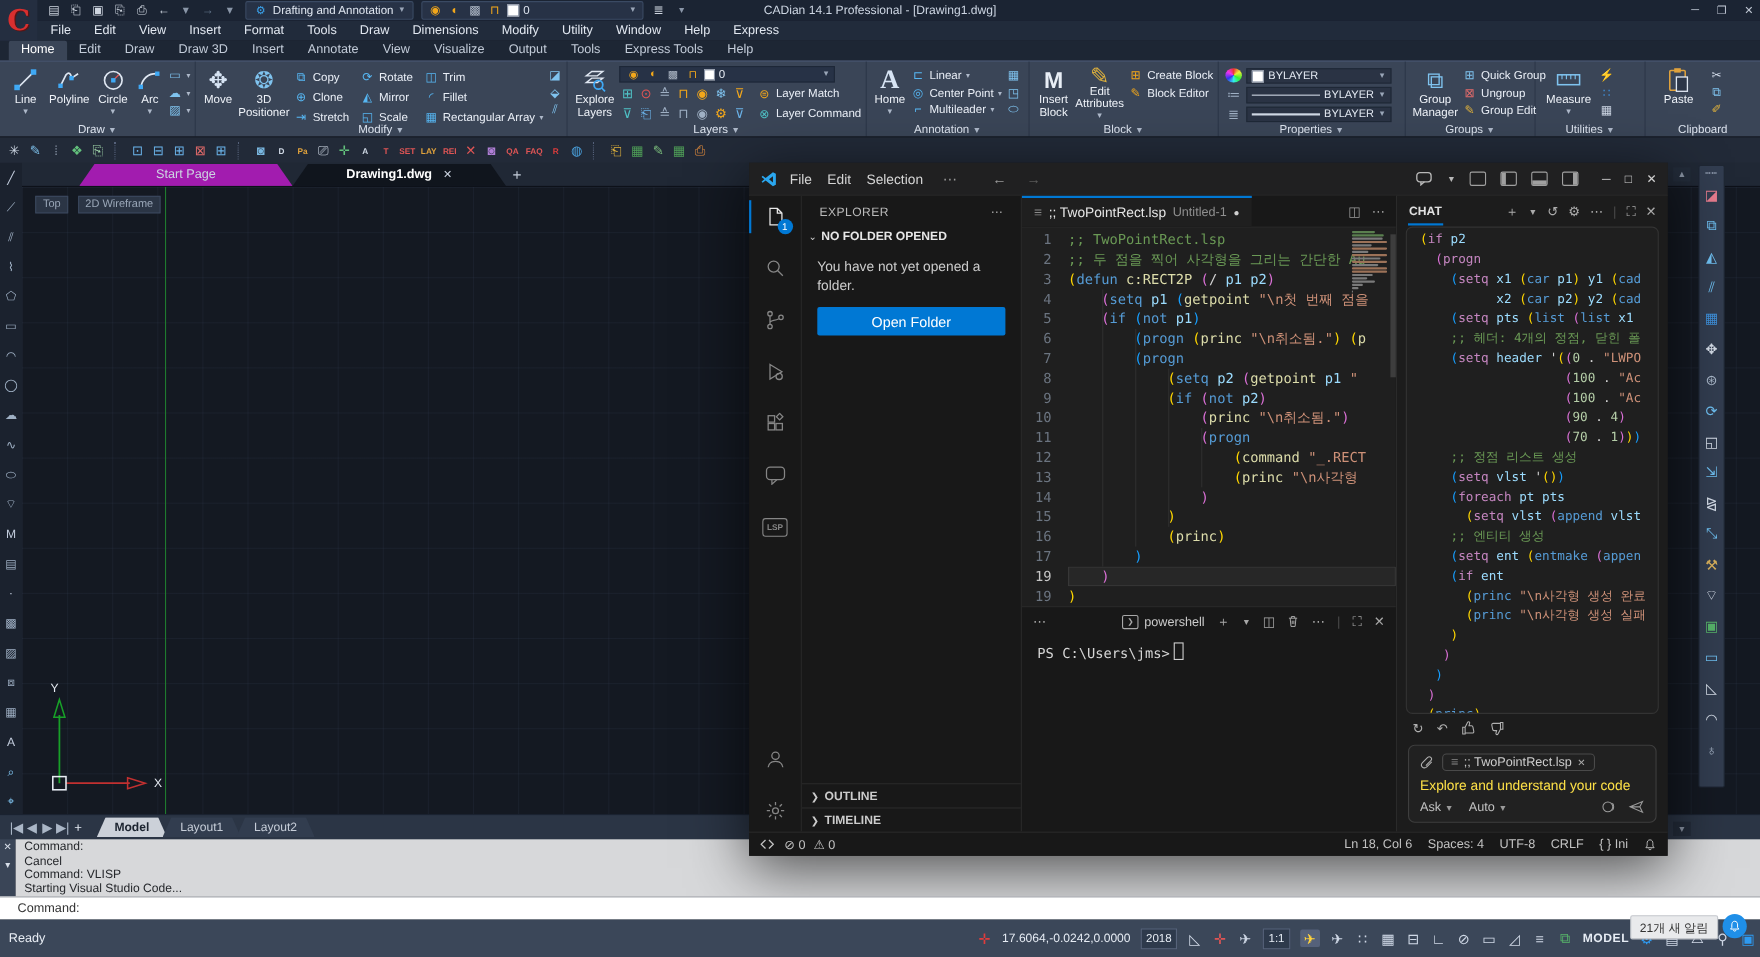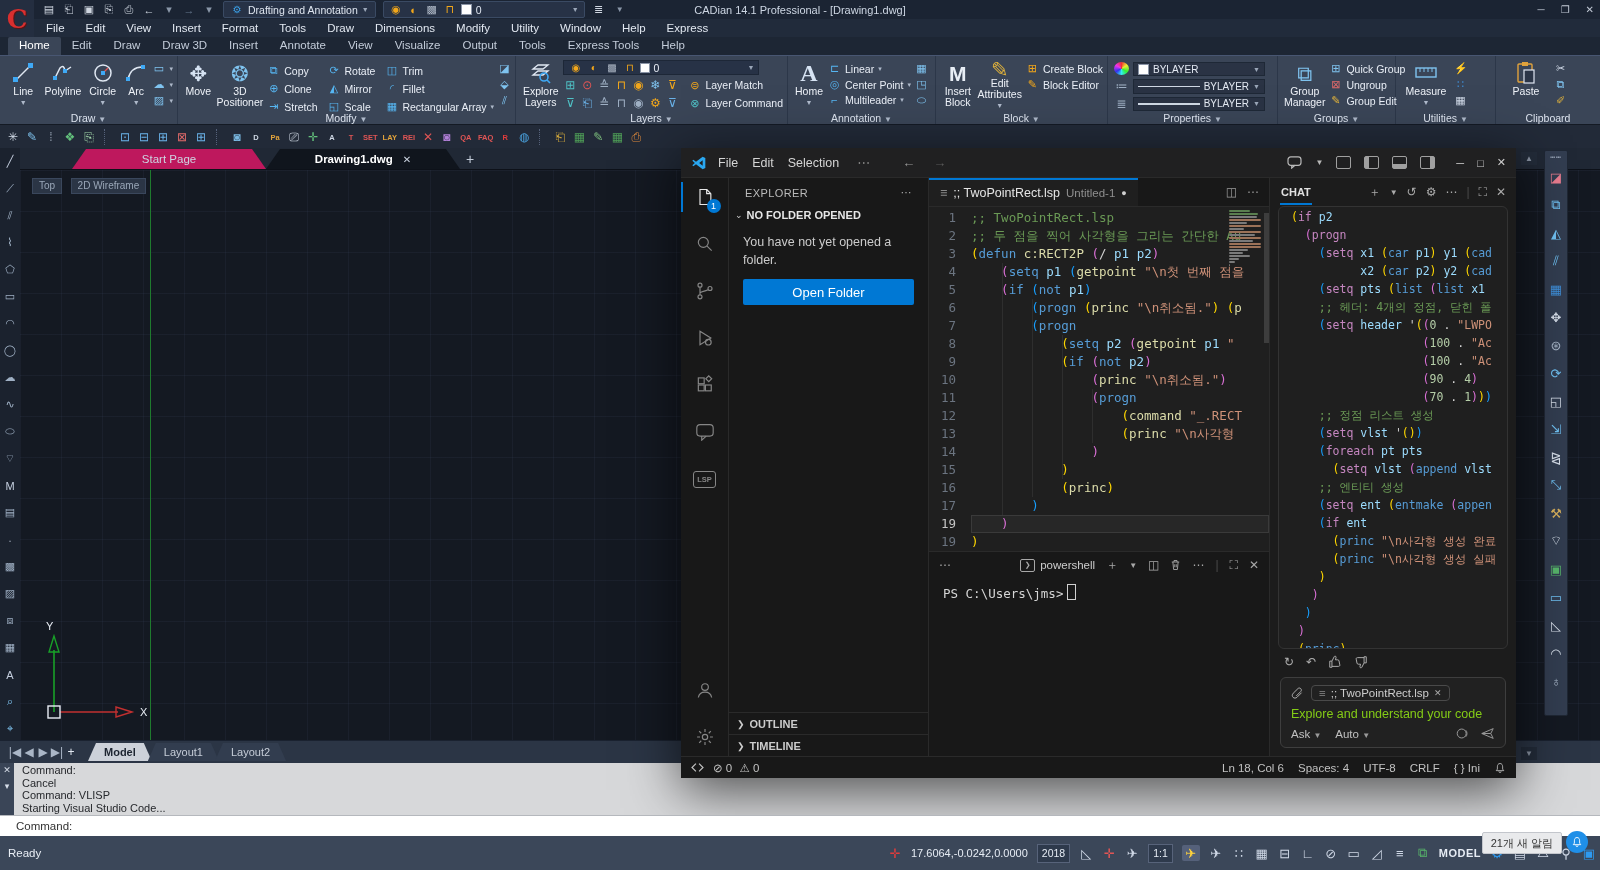--- a/index.html
+++ b/index.html
@@ -51,21 +51,21 @@
   .colorwheel{width:15px;height:15px;border-radius:50%;background:conic-gradient(#e33,#ee3,#3e3,#3ee,#33e,#e3e,#e33);}
   
   #cad-toolbar2{left:0;top:124px;width:1600px;height:24px;background:#222a38;border-top:1px solid #141a24;
     display:flex;align-items:center;gap:5px;padding-left:6px;}
   .tico{display:inline-flex;align-items:center;justify-content:center;min-width:14px;height:16px;font-size:12px;color:#aab6c6;}
   .tsep{width:5px;height:16px;border-left:1px dotted #55617a;margin:0 3px;}
   .ttext{font-size:7.5px;font-weight:bold;letter-spacing:0;}
   
   #cad-tabstrip{left:20px;top:148px;width:1580px;height:22px;background:#202835;border-bottom:1px solid #0d1119;display:flex;align-items:flex-end;padding-left:52px;box-sizing:border-box;}
   #cad-tabstrip .tab{height:20px;min-width:150px;display:inline-flex;align-items:center;justify-content:center;gap:10px;
-    background:#be185d;color:#cdd5e2;font-size:11.5px;clip-path:polygon(14px 0,calc(100% - 14px) 0,100% 100%,0 100%);padding:0 22px;}
+    background:#a21caf;color:#cdd5e2;font-size:11.5px;clip-path:polygon(14px 0,calc(100% - 14px) 0,100% 100%,0 100%);padding:0 22px;}
   #cad-tabstrip .tab.active{background:#10151d;color:#fff;font-weight:bold;}
   #cad-tabstrip .tabx{font-size:10px;color:#cdd5e2;font-weight:normal;}
   #doc-new{color:#c3ccd9;font-size:14px;margin-left:6px;padding-bottom:2px;}
   
   #cad-canvas{left:20px;top:170px;width:1580px;height:570px;background:#141922;
     background-image:linear-gradient(rgba(110,130,170,0.07) 1px,transparent 1px),linear-gradient(90deg,rgba(110,130,170,0.07) 1px,transparent 1px);
     background-size:41px 41px;}
   .vpchip{display:inline-flex;align-items:center;height:14px;padding:0 6px;background:#2b3545;color:#9aa7b8;
     font-size:10px;margin-right:4px;border:1px solid #3a475c;}
   #greenline{left:130px;top:0;width:1px;height:570px;background:#1f7a2e;}
@@ -166,41 +166,41 @@
   .tok-c{color:#6A9955;}.tok-k{color:#569CD6;}.tok-kp{color:#C586C0;}.tok-f{color:#DCDCAA;}.tok-fb{color:#569CD6;}
   .tok-v{color:#9CDCFE;}.tok-s{color:#CE9178;}.tok-n{color:#B5CEA8;}.tok-w{color:#d4d4d4;}
   .tok-p1{color:#ffd700;}.tok-p2{color:#da70d6;}.tok-p3{color:#179fff;}
   #v-minimap{position:absolute;right:8px;top:3px;width:32px;display:flex;flex-direction:column;gap:1px;}
   #v-minimap div{height:2px;border-radius:1px;}
   #v-scrollthumb{position:absolute;right:0;top:6px;width:5px;height:130px;background:#3d3d3d;}
   
   #v-panel{height:204px;border-top:1px solid #2a2a2a;background:#181818;display:flex;flex-direction:column;}
   #v-panelhd{height:26px;display:flex;align-items:center;padding:0 10px;gap:10px;color:#a8a8a8;}
   #v-panelhd .right{margin-left:auto;display:flex;align-items:center;gap:11px;}
-  .pschip{display:flex;align-items:center;gap:5px;color:#cccccc;font-size:11.5px;padding-left:16px;}
+  .pschip{display:flex;align-items:flex-end;gap:5px;color:#cccccc;font-size:11.5px;padding-left:16px;}
   .psico{width:13px;height:11px;border:1px solid #a8a8a8;border-radius:2px;font-size:7px;display:flex;align-items:center;
     justify-content:center;color:#a8a8a8;}
   #v-term{padding:6px 0 0 14px;font-family:"DejaVu Sans Mono",monospace;font-size:12.5px;color:#d6d6d6;}
   .cursor{display:inline-block;width:7px;height:14px;border:1px solid #cfcfcf;vertical-align:-2px;margin-left:4px;}
   
   #v-chat{flex:1;background:#1c1c1c;border-left:1px solid #2a2a2a;display:flex;flex-direction:column;overflow:hidden;}
   #c-head{height:28px;display:flex;align-items:center;padding:0 10px;gap:9px;flex:none;}
   #c-title{font-size:11px;font-weight:bold;color:#e0e0e0;border-bottom:2px solid #0078d4;padding:6px 1px 5px 1px;}
   #c-head .right{margin-left:auto;display:flex;align-items:center;gap:9px;color:#ababab;font-size:12px;}
   #c-body{flex:1;overflow:hidden;white-space:pre;padding:2px 0 0 12px;
     font-family:"DejaVu Sans Mono",monospace;font-size:11.5px;line-height:16.3px;
     border:1px solid #333333;border-radius:6px;margin:0 8px;background:#1f1f1f;box-sizing:border-box;}
   #c-acts{height:26px;display:flex;align-items:center;gap:12px;padding-left:14px;flex:none;color:#b0b0b0;}
   #c-input{flex:none;margin:2px 10px 8px 10px;border:1px solid #3e3e3e;border-radius:6px;background:#212121;
     padding:7px 10px;display:flex;flex-direction:column;gap:6px;}
   #c-chiprow{display:flex;align-items:center;gap:7px;}
   .chip{display:flex;align-items:center;gap:5px;border:1px solid #4a4a4a;border-radius:4px;padding:1px 7px;
     font-size:11.5px;color:#cccccc;}
   .chip .cx{font-size:9px;color:#aaaaaa;}
-  #c-placeholder{color:#84cc16;font-size:12.5px;}
+  #c-placeholder{color:#fde047;font-size:12.5px;}
   #c-ctrls{display:flex;align-items:center;gap:14px;font-size:11.5px;color:#c0c0c0;}
   #c-ctrls .right{margin-left:auto;display:flex;align-items:center;gap:10px;}
   
   #v-status{position:absolute;left:0;bottom:0;width:100%;height:22px;background:#181818;border-top:1px solid #2a2a2a;
     display:flex;align-items:center;padding:0 10px;box-sizing:border-box;font-size:11.5px;color:#c2c2c2;gap:9px;}
   #v-status .right{margin-left:auto;display:flex;align-items:center;gap:14px;}
   
   #ucs{left:40px;top:620px;width:120px;height:105px;z-index:2;}
   #ucs .lbl{position:absolute;color:#e8edf4;font-size:11px;}
   svg{display:block;}

